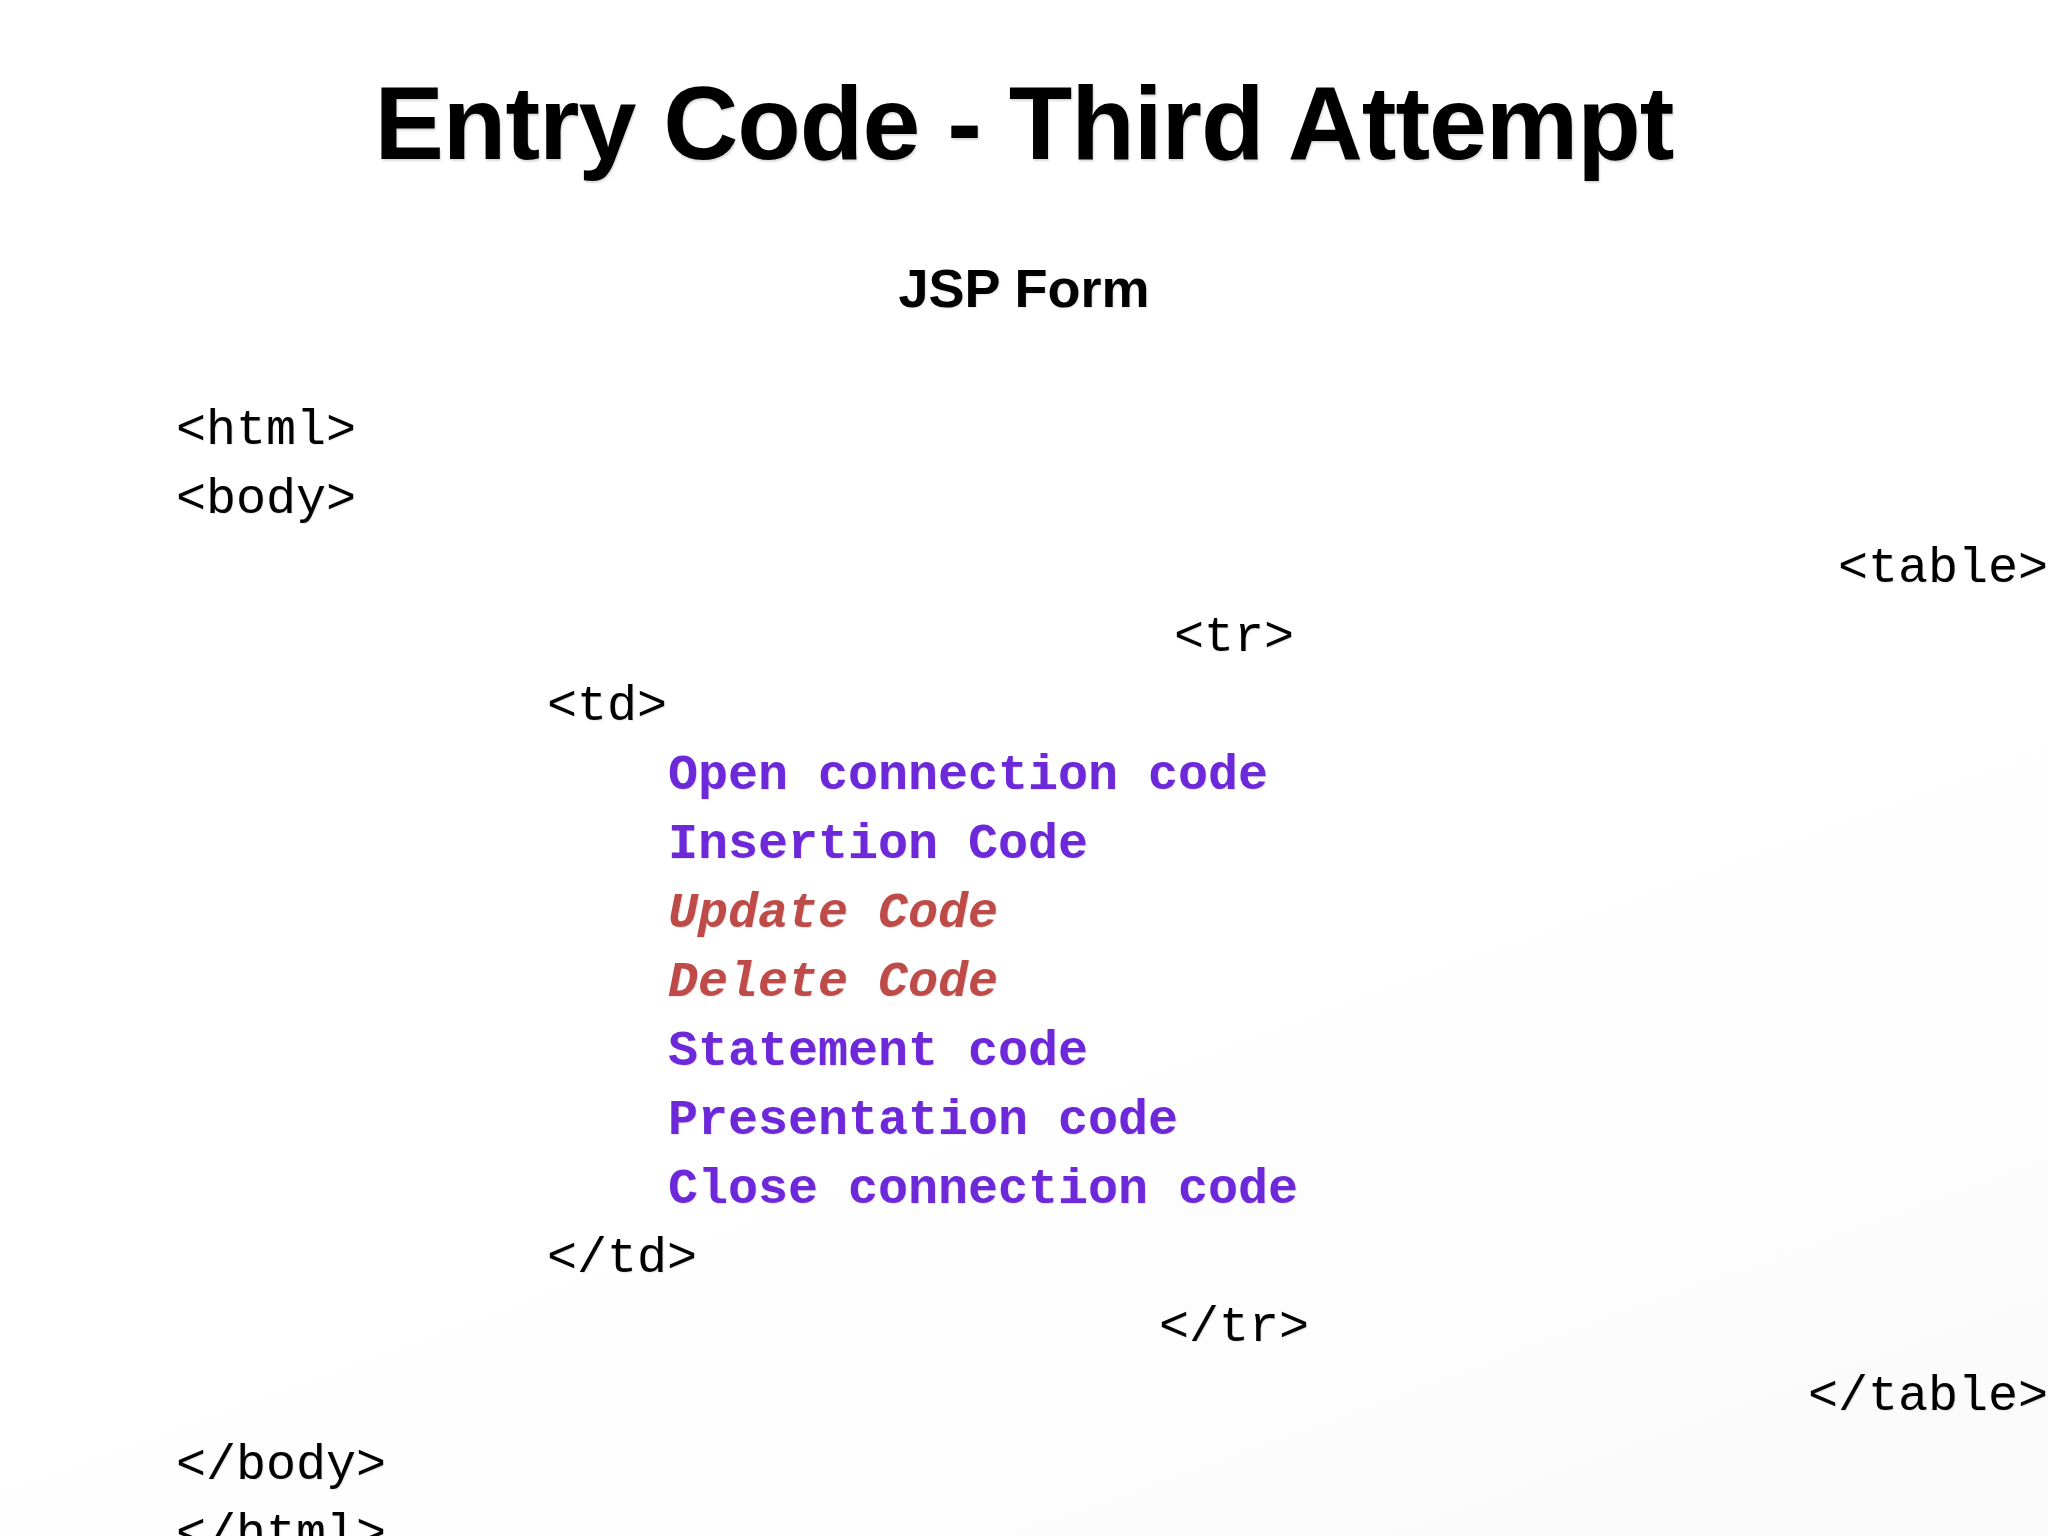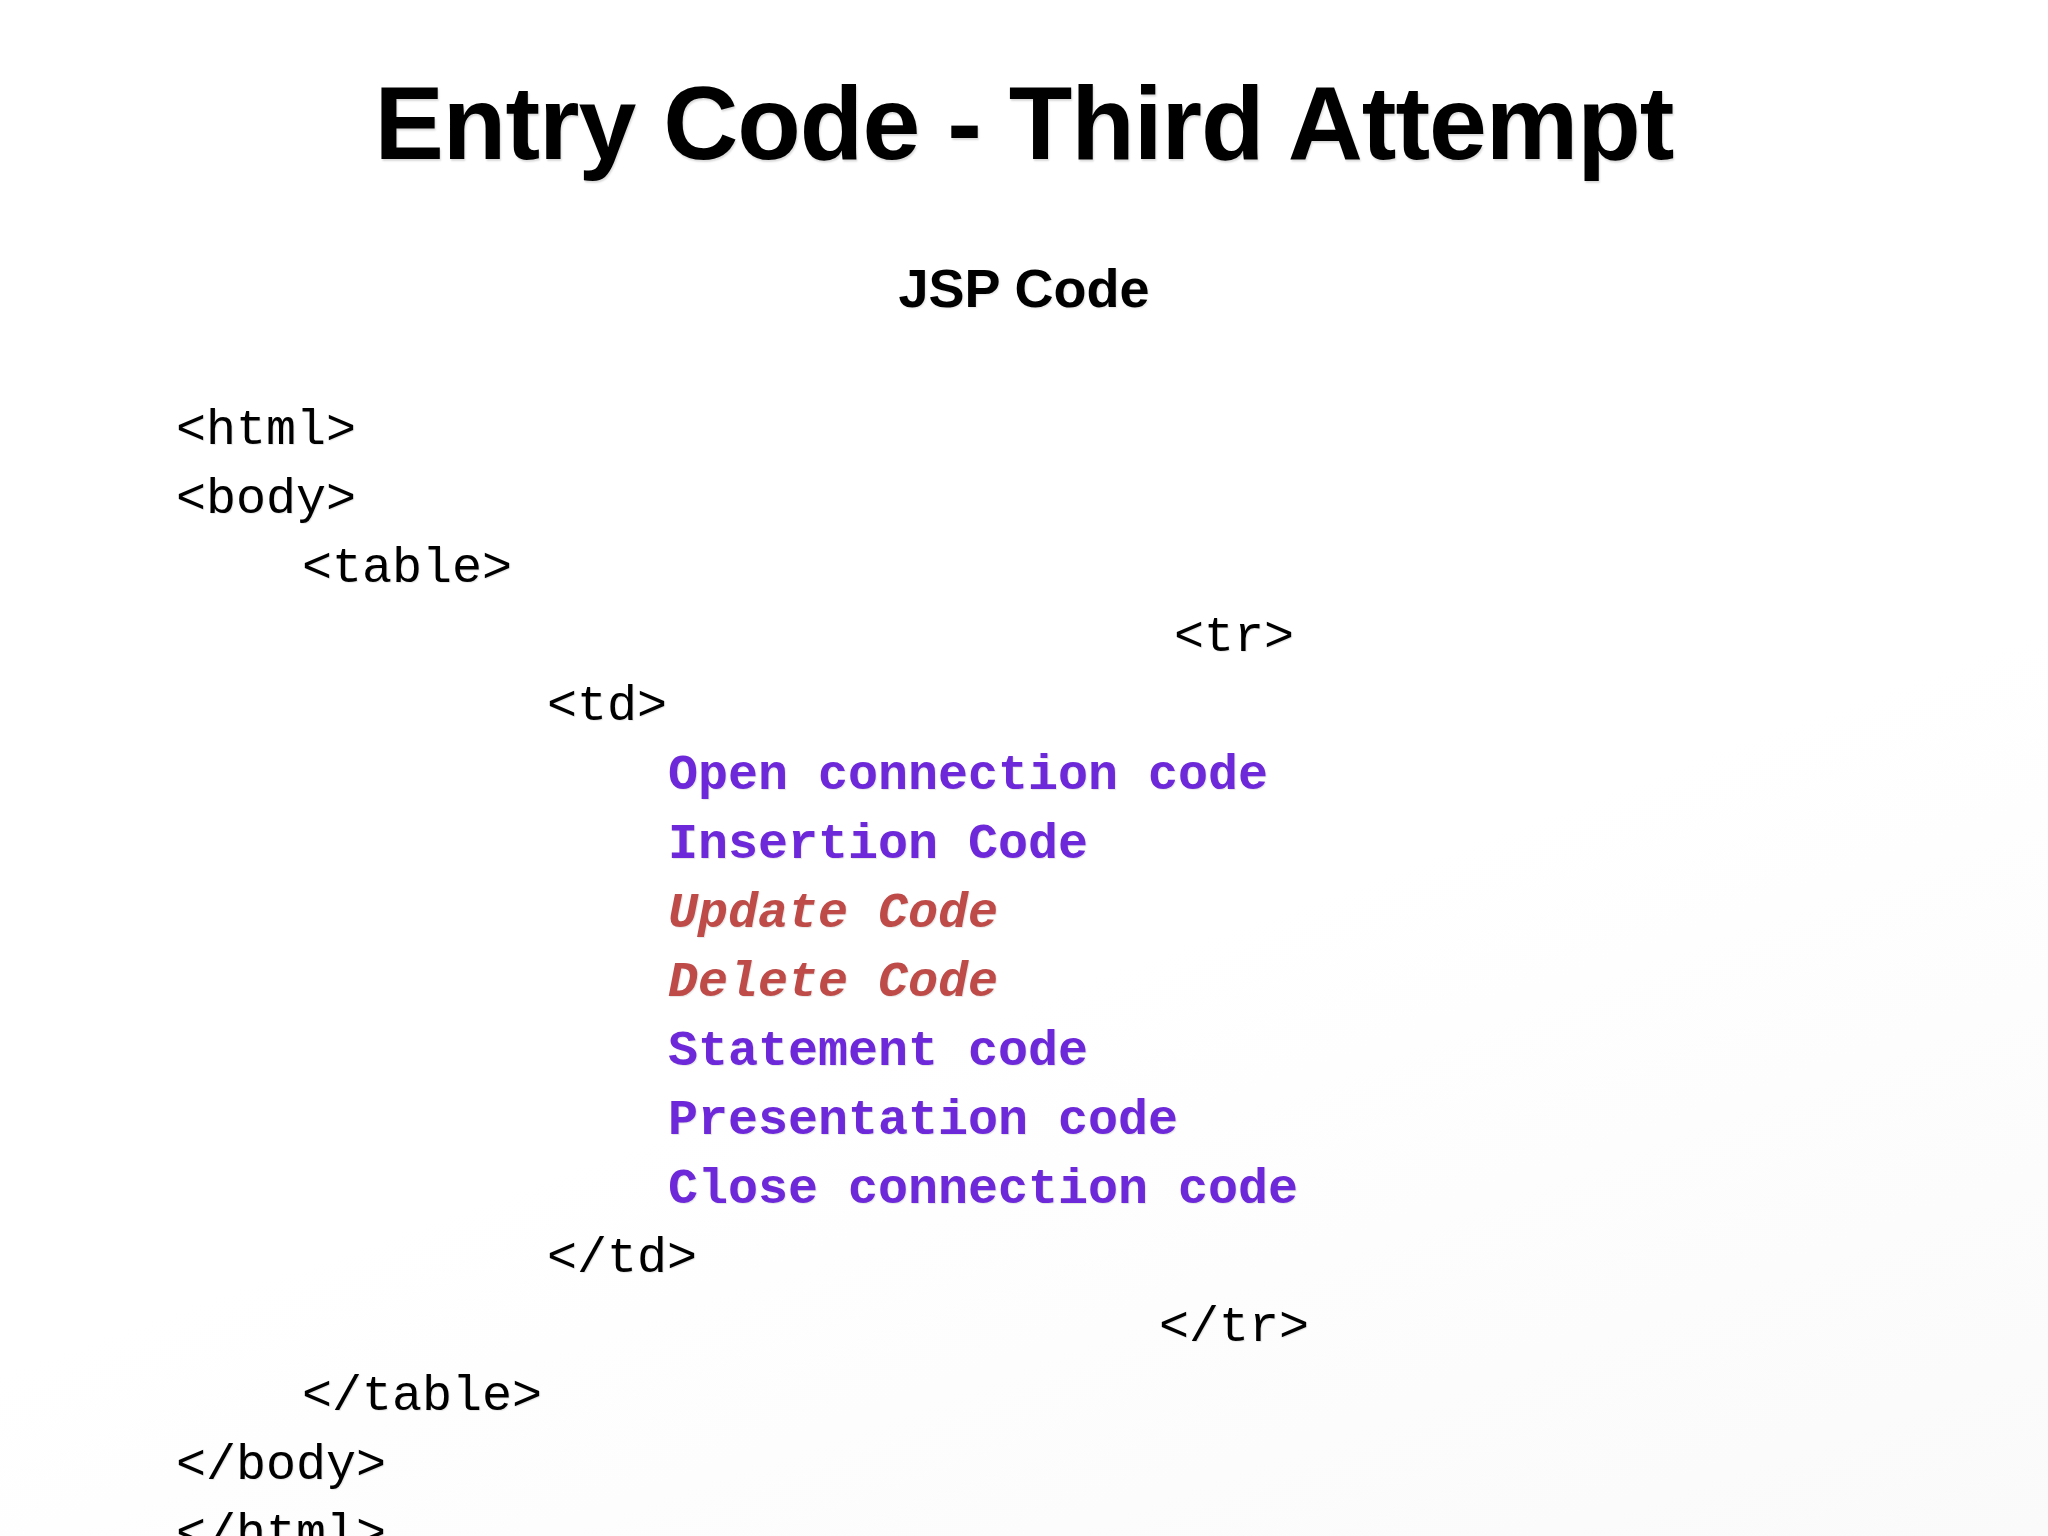--- a/index.html
+++ b/index.html
@@ -54,28 +54,28 @@
     left: 176px;
     right: 0;
     font-family: "Liberation Mono", "DejaVu Sans Mono", monospace;
     font-size: 50px;
     line-height: 69px;
     white-space: pre;
     text-shadow: 1px 1px 1px rgba(0,0,0,0.10);
   }
   .code-line { height: 69px; }
   .ind0 { padding-left: 0; }
-  .ind1 { padding-left: 126px; }
+  .ind1 { padding-left: 126px; text-align: right; }
   .ind2 { padding-left: 244px; text-align: center; }
   .ind3 { padding-left: 371px; }
   .ind4 { padding-left: 492px; }
   .plain { font-weight: 400; color: #000; }
   .bold { font-weight: 700; color: #6d28d9; }
   .bold-red { font-weight: 700; color: var(--highlight, #BE4B48); font-style: italic; }
 </style>
 </head>
 <body>
 
 <div class="slide">
   <h1 class="title">Entry Code - Third Attempt</h1>
-  <h2 class="subtitle">JSP Code</h2>
+  <h2 class="subtitle">JSP Form</h2>
   <div class="code" id="code-block"><div class="code-line ind0 plain">&lt;html&gt;</div><div class="code-line ind0 plain">&lt;body&gt;</div><div class="code-line ind1 plain">&lt;table&gt;</div><div class="code-line ind2 plain">&lt;tr&gt;</div><div class="code-line ind3 plain">&lt;td&gt;</div><div class="code-line ind4 bold">Open connection code</div><div class="code-line ind4 bold">Insertion Code</div><div class="code-line ind4 bold-red">Update Code</div><div class="code-line ind4 bold-red">Delete Code</div><div class="code-line ind4 bold">Statement code</div><div class="code-line ind4 bold">Presentation code</div><div class="code-line ind4 bold">Close connection code</div><div class="code-line ind3 plain">&lt;/td&gt;</div><div class="code-line ind2 plain">&lt;/tr&gt;</div><div class="code-line ind1 plain">&lt;/table&gt;</div><div class="code-line ind0 plain">&lt;/body&gt;</div><div class="code-line ind0 plain">&lt;/html&gt;</div></div>
 </div>
 
 </body></html>

